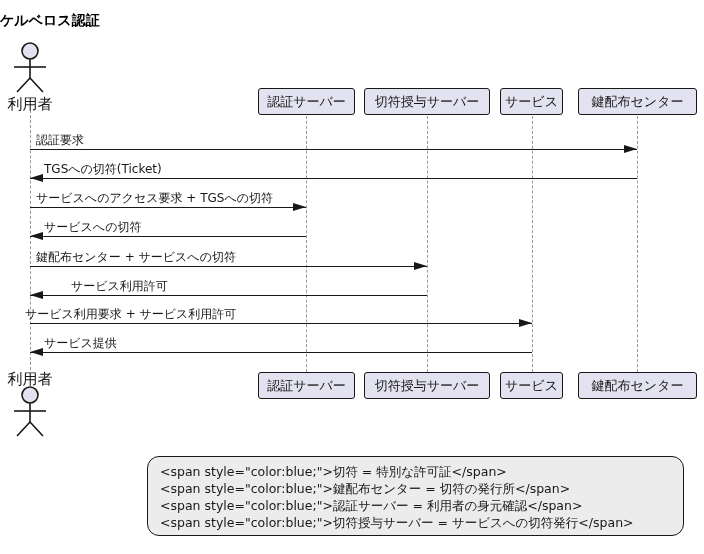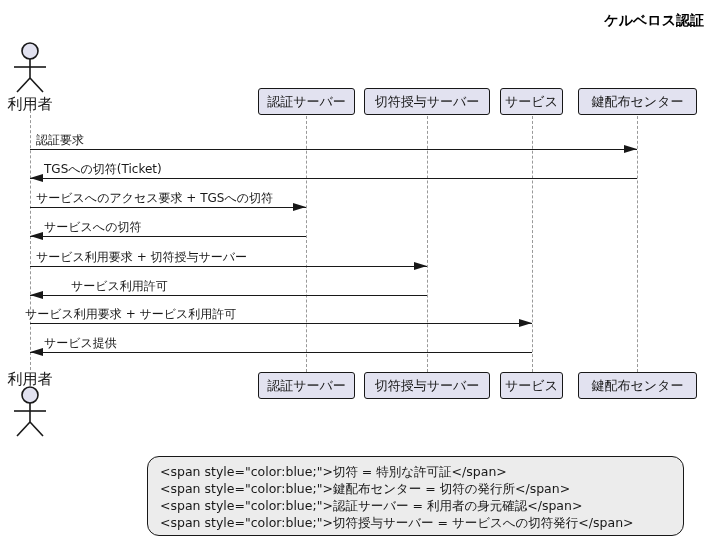--- a/index.html
+++ b/index.html
@@ -1,19 +1,19 @@
 <!DOCTYPE html>
 <html><head>
 <meta charset="utf-8">
 <style>
   html,body{margin:0;padding:0;background:#ffffff;}
   body{font-family:"DejaVu Sans","Liberation Sans",sans-serif;color:#181818;}
   #canvas{position:relative;width:704px;height:554px;background:#ffffff;overflow:hidden;}
 
-  .title{position:absolute;top:12px;left:0;width:704px;text-align:right;
+  .title{position:absolute;top:12px;left:0;width:704px;text-align:left;
          font-size:14px;font-weight:bold;color:#000000;}
 
   .pbox{position:absolute;height:27px;background:#E2E2F0;border:1.4px solid #181818;
         border-radius:3px;display:flex;align-items:center;justify-content:center;
         font-size:13px;box-sizing:border-box;white-space:nowrap;}
 
   .lifeline{position:absolute;width:0;border-left:1px dashed #999999;}
 
   .actor-label{position:absolute;width:60px;text-align:center;font-size:15px;white-space:nowrap;}
   .actor-svg{position:absolute;}
@@ -77,21 +77,21 @@
     <div class="arr right" style="left:293px;top:202.5px;"></div>
   </div>
 
   <div>
     <div class="msg-label" style="left:44px;top:220px;">サービスへの切符</div>
     <div class="msg-line" style="left:30px;top:236px;width:276px;"></div>
     <div class="arr left" style="left:30px;top:231.5px;"></div>
   </div>
 
   <div>
-    <div class="msg-label" style="left:36px;top:250px;">サービス利用要求 + 切符授与サーバー</div>
+    <div class="msg-label" style="left:36px;top:250px;">鍵配布センター + サービスへの切符</div>
     <div class="msg-line" style="left:30px;top:266px;width:397px;"></div>
     <div class="arr right" style="left:414px;top:261.5px;"></div>
   </div>
 
   <div>
     <div class="msg-label" style="left:44px;top:279px;margin-left:27px;">サービス利用許可</div>
     <div class="msg-line" style="left:30px;top:295px;width:397px;"></div>
     <div class="arr left" style="left:30px;top:290.5px;"></div>
   </div>
 

